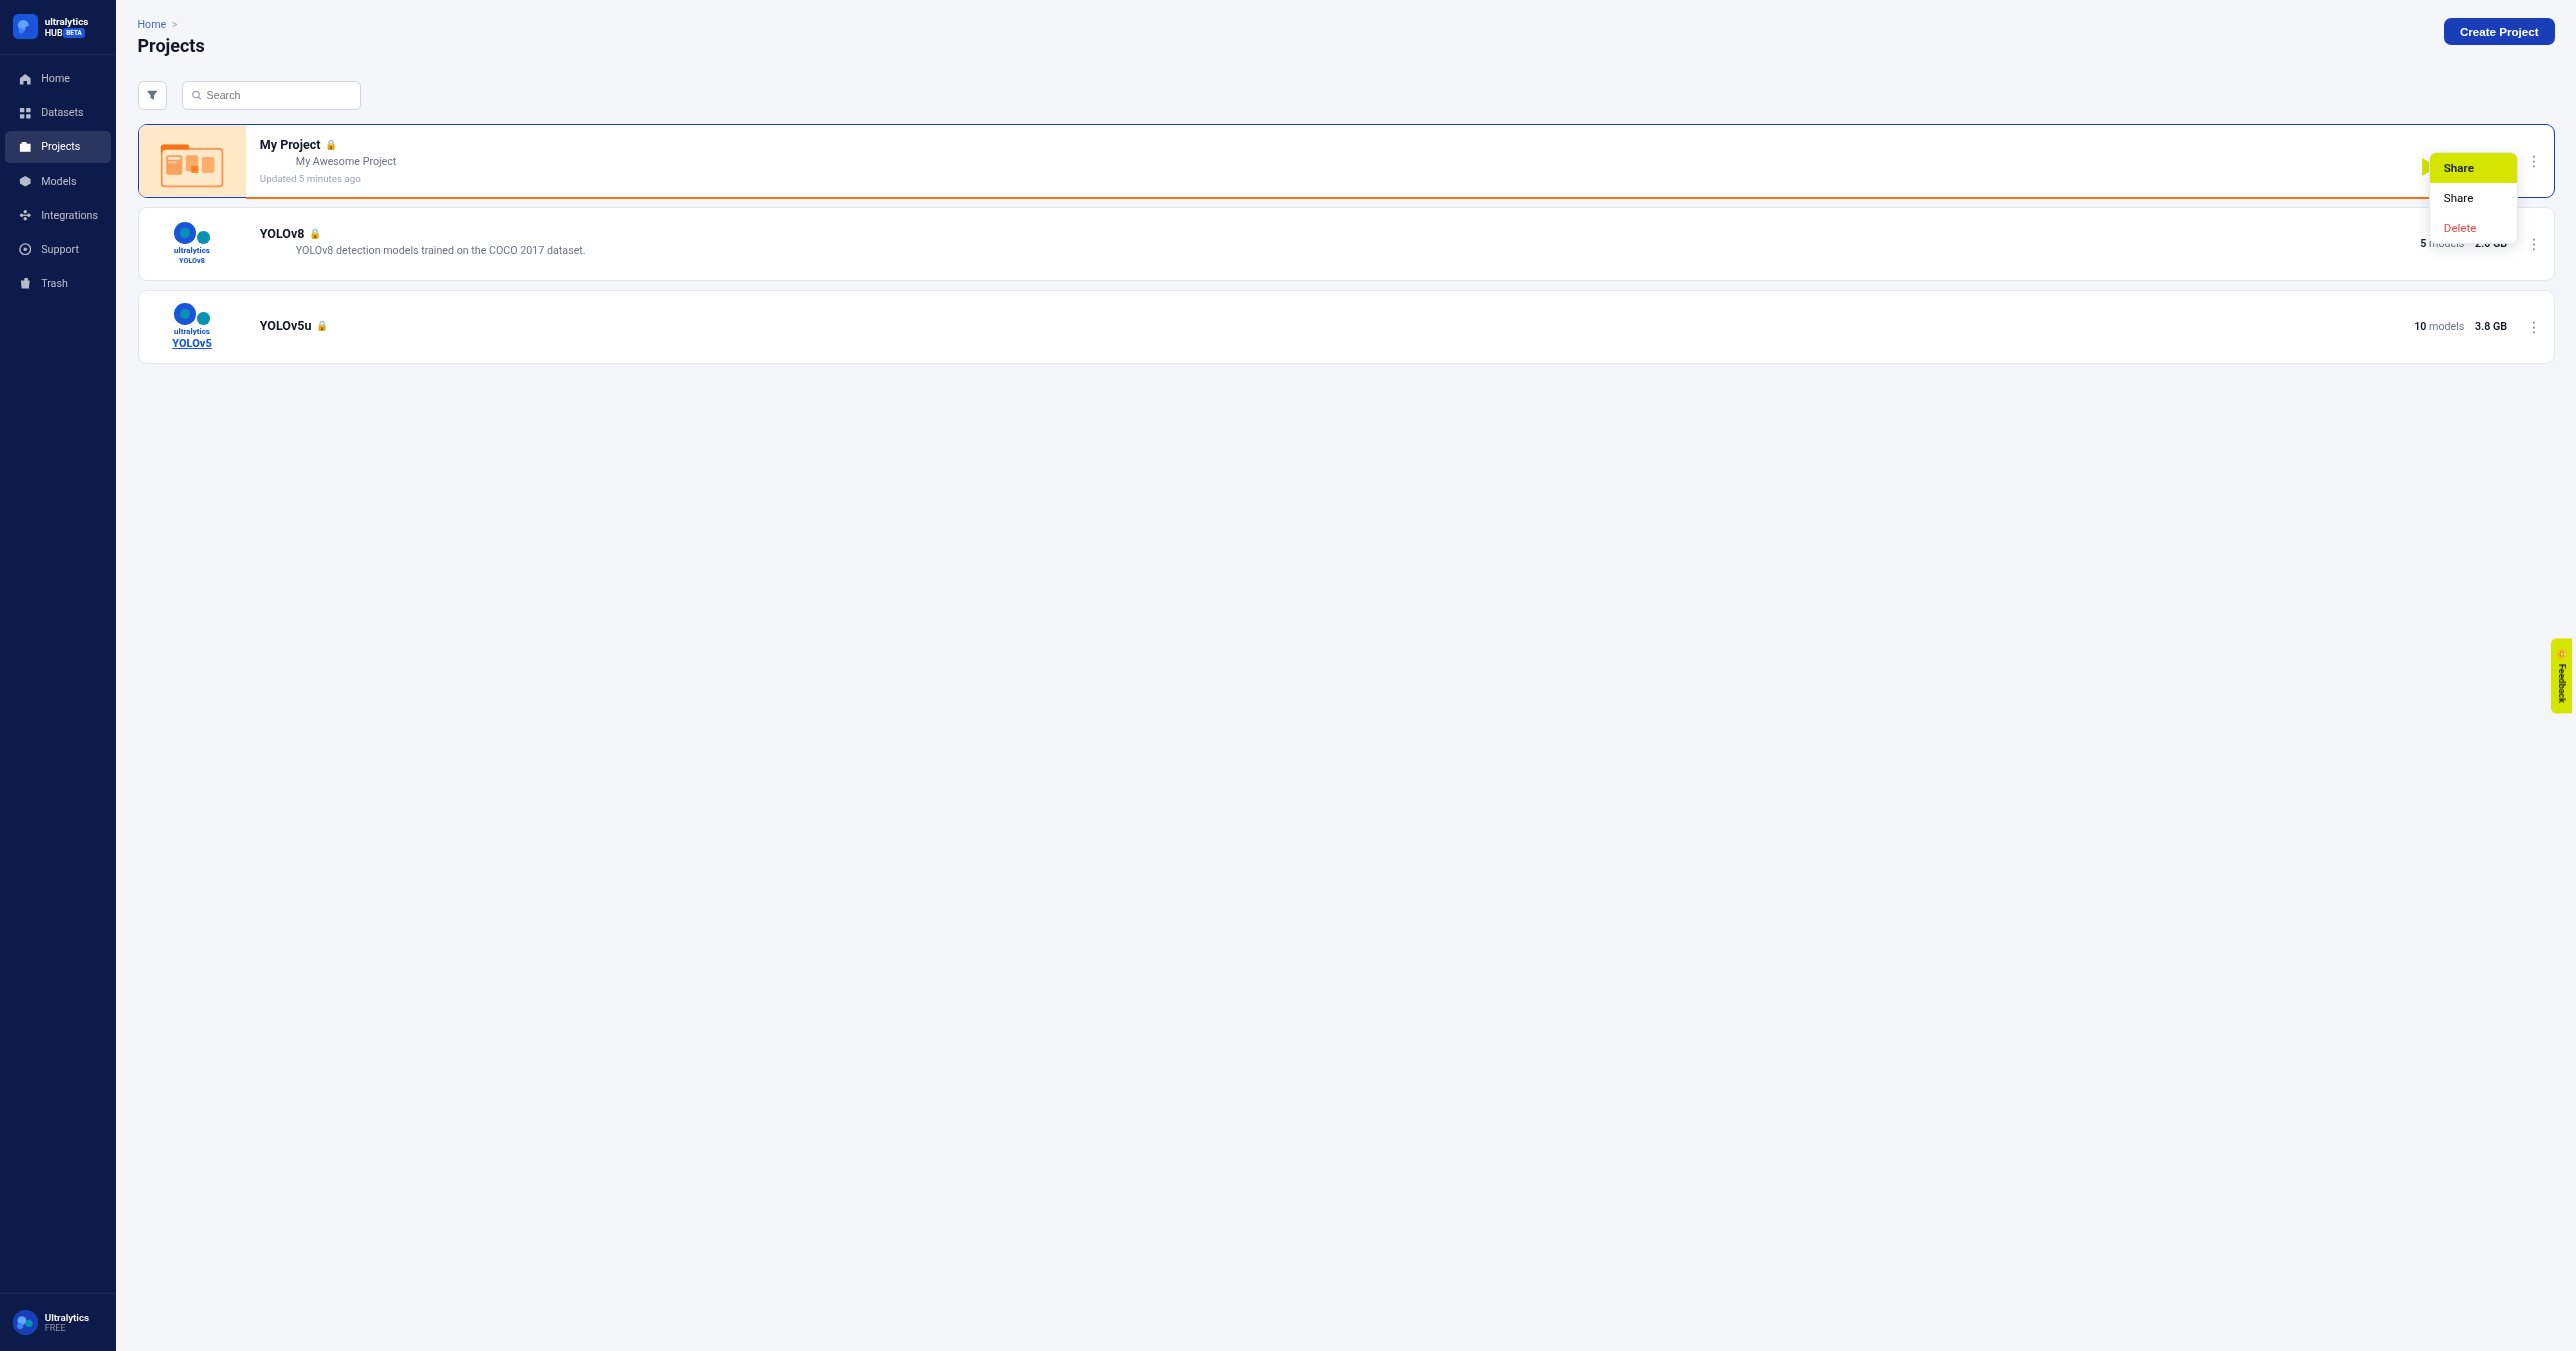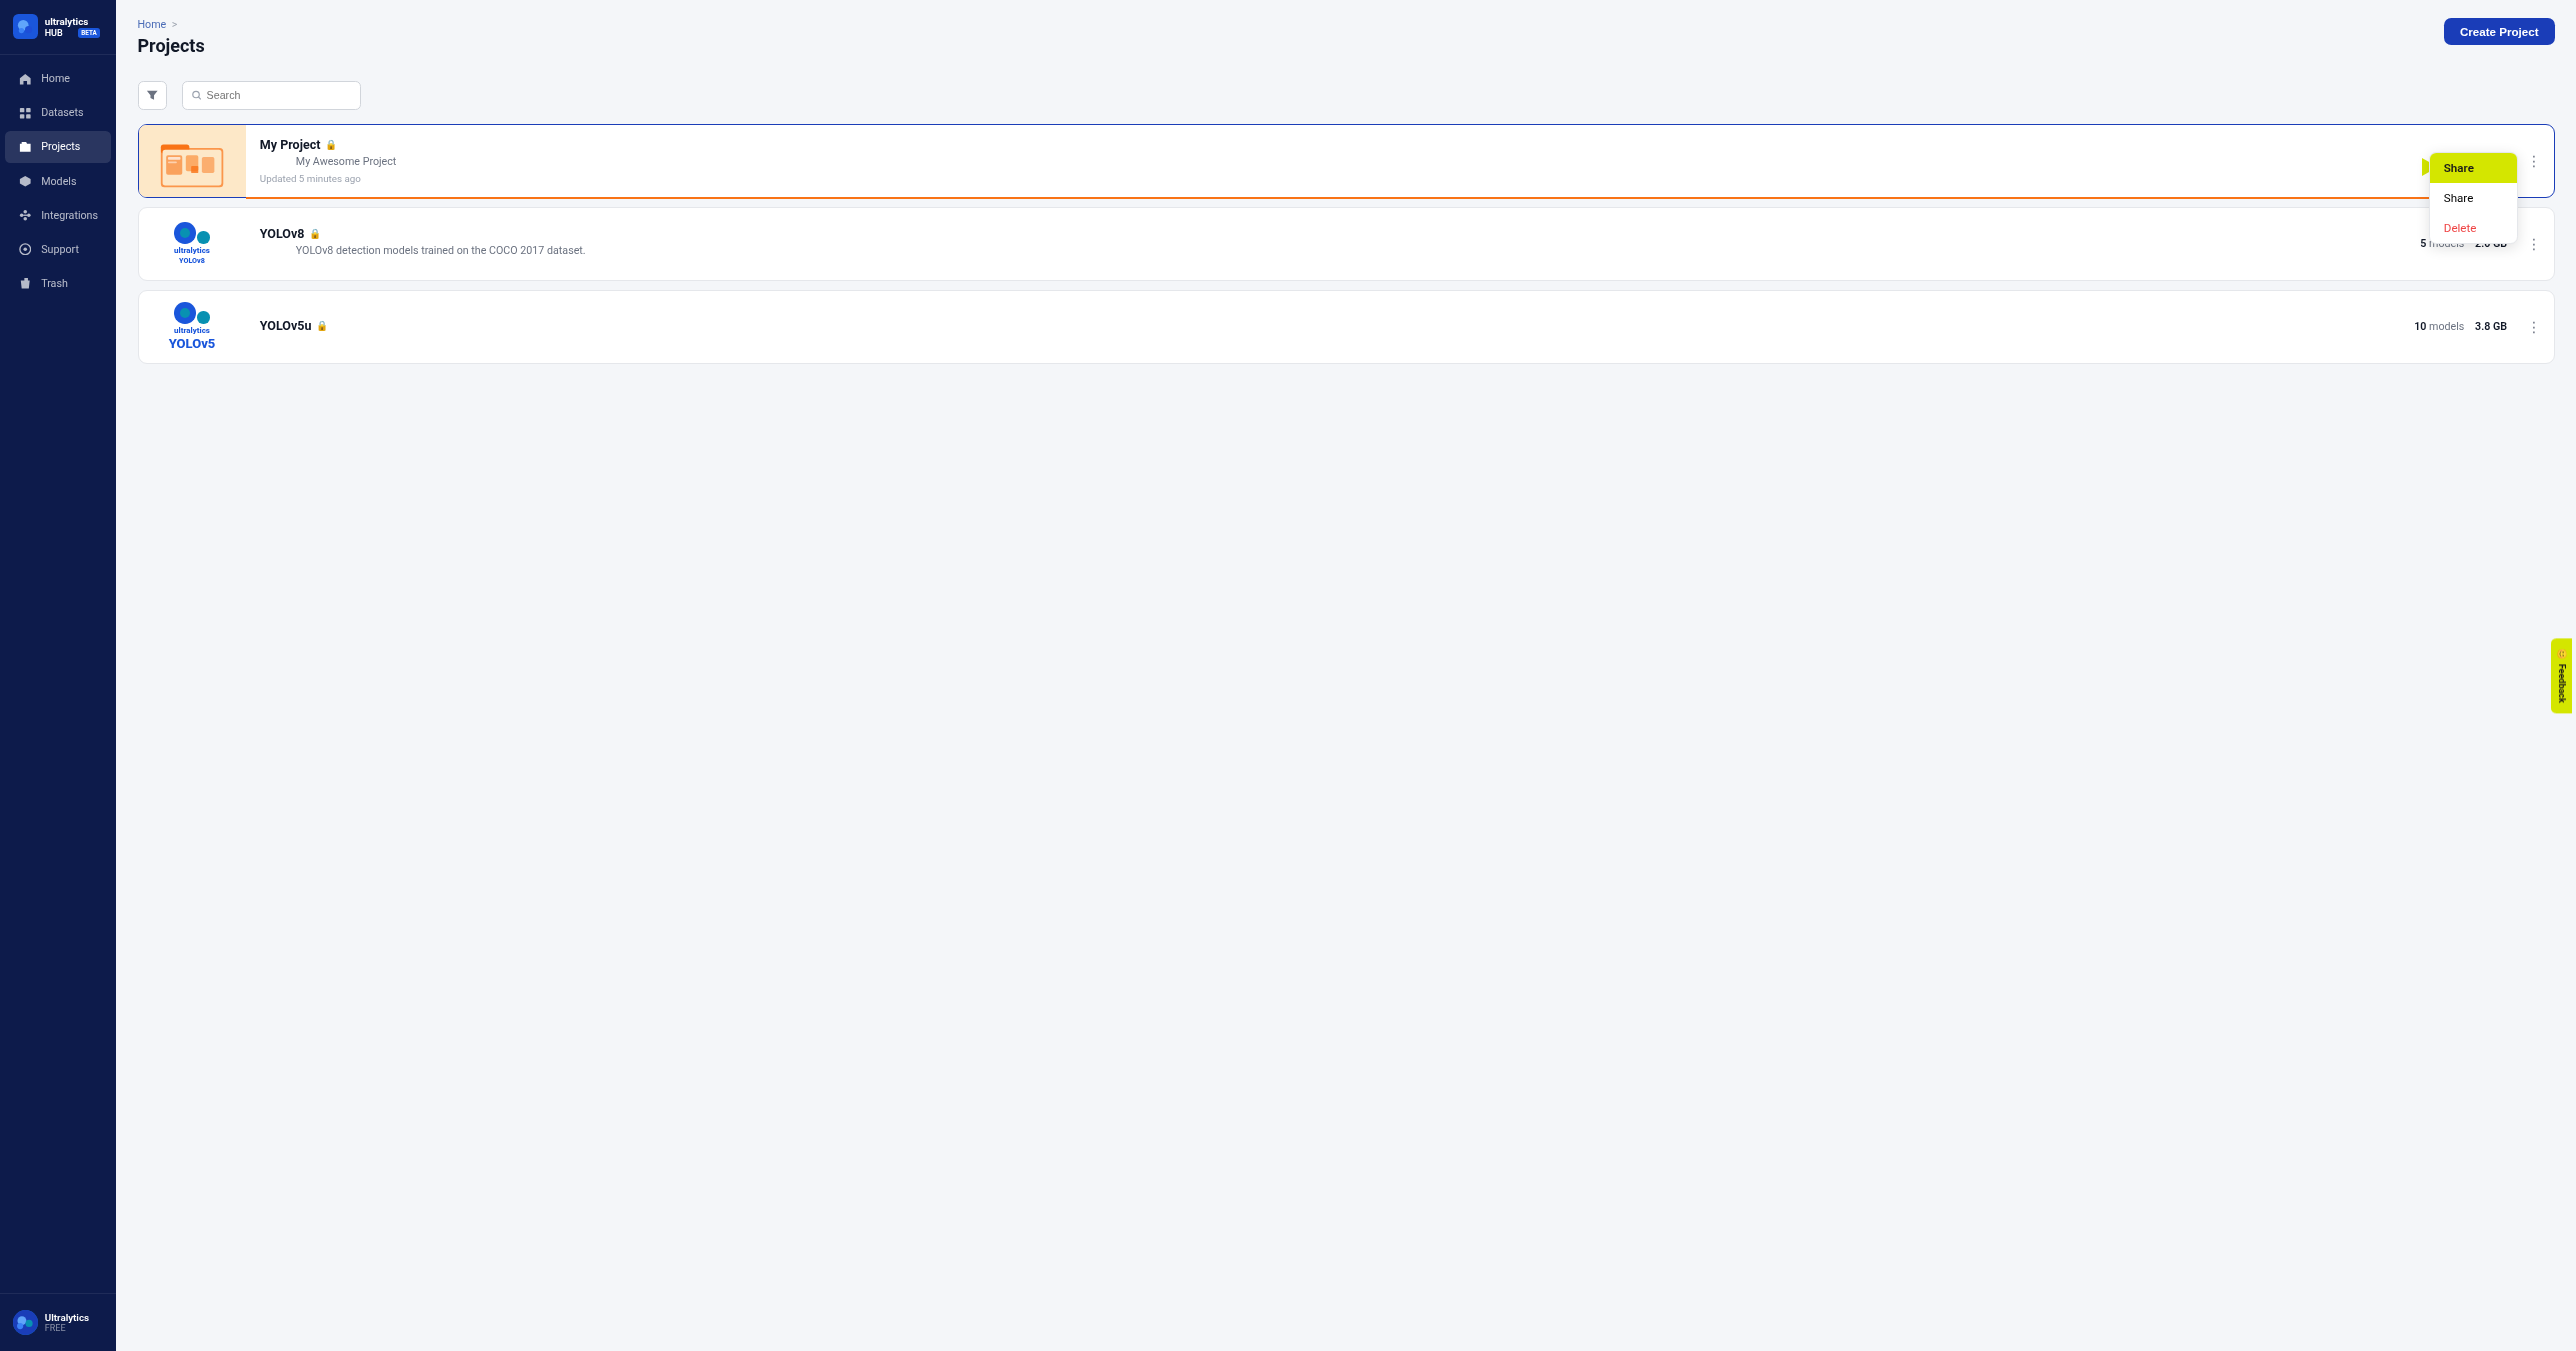--- a/index.html
+++ b/index.html
@@ -31,21 +31,21 @@
       display: flex;
       align-items: center;
       justify-content: center;
       font-size: 12.5px;
       color: white;
       font-weight: bold;
       flex-shrink: 0;
     }
     .sidebar-logo-text { display: flex; flex-direction: column; }
     .sidebar-logo-name { color: white; font-size: 9.8px; font-weight: 700; line-height: 1.2; }
-    .sidebar-logo-hub { color: white; font-size: 9px; font-weight: 600; display: flex; align-items: center; gap: 15px; }
+    .sidebar-logo-hub { color: white; font-size: 9px; font-weight: 600; display: flex; align-items: center; gap: 0; }
     .beta-badge { background: #1a56db; color: white; font-size: 6.3px; padding: 0.9px 3.6px; border-radius: 2.7px; font-weight: 700; }
 
     .nav-item {
       display: flex;
       align-items: center;
       gap: 9px;
       padding: 9px 12.5px;
       color: rgba(255,255,255,0.7);
       font-size: 10.7px;
       cursor: pointer;
@@ -488,21 +488,21 @@
       <div class="project-card">
         <div class="project-thumb-yolo">
           <div class="ultralytics-logo">
             <div class="ult-circles">
               <div class="ult-circle-big">
                 <div class="ult-circle-big-inner"></div>
               </div>
               <div class="ult-circle-small"></div>
             </div>
             <span class="ult-name" style="font-size:8px; font-weight:800; color:#1a56db;">ultralytics</span>
-            <span class="ult-model" style="font-size:13px; font-weight:800; color:#1a56db;">YOLOv5</span>
+            <span class="ult-model" style="font-size:11px; font-weight:800; color:#1a56db;text-decoration:underline;">YOLOv5</span>
           </div>
         </div>
         <div class="project-info">
           <div class="project-name">
             <span>YOLOv5u</span>
             <span class="lock-icon">🔒</span>
           </div>
         </div>
         <div class="project-meta">
           <span class="models-count">

